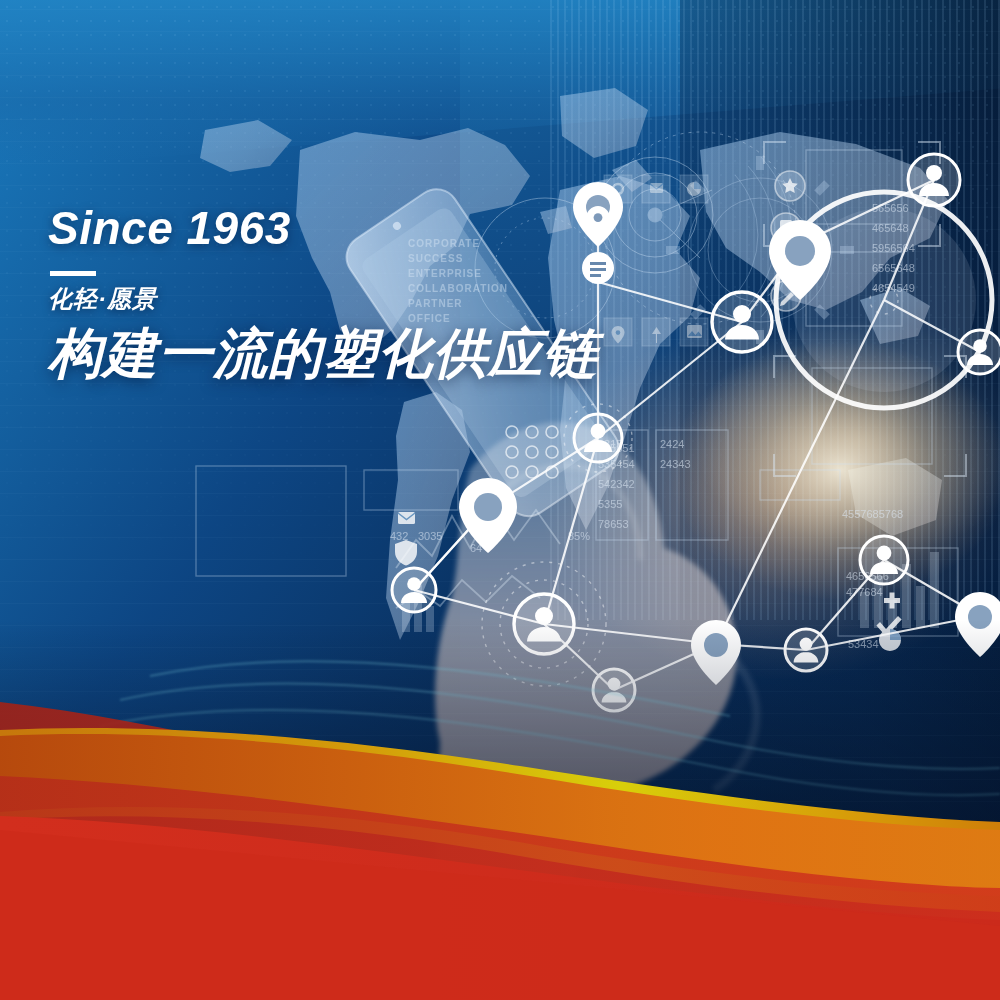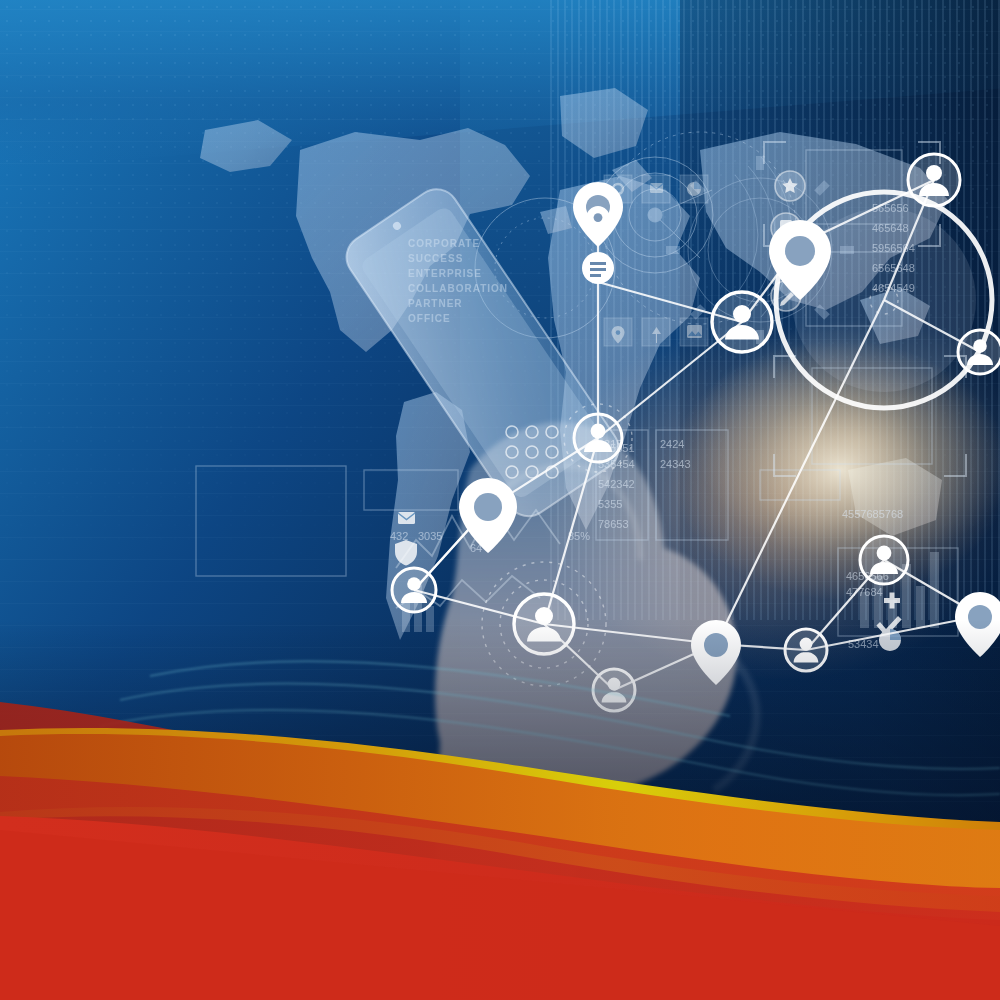--- a/index.html
+++ b/index.html
@@ -457,20 +457,26 @@
 
     <g stroke="#7fd7e8" stroke-opacity=".35" fill="none" stroke-width="2" filter="url(#soft)">
       <path d="M120 700 C300 660 520 700 720 742 C830 764 920 772 1000 768"></path>
       <path d="M100 726 C290 686 520 728 720 768 C840 792 930 798 1000 794"></path>
       <path d="M150 676 C320 640 530 676 730 716"></path>
     </g>
   </svg>
 
   <div class="bg-bottomdark"></div>
 
+  <div class="copy">
+    <div class="since">Since 1963</div>
+    <div class="rule"></div>
+    <div class="sub">化轻·愿景</div>
+    <div class="headline">构建一流的塑化供应链</div>
+  </div>
 
   <svg class="waves" viewBox="0 0 1000 320" preserveAspectRatio="none" aria-hidden="true">
     <defs>
       <linearGradient id="gRedDark" x1="0" y1="0" x2="1" y2="0">
         <stop offset="0%" stop-color="#a8231a"></stop>
         <stop offset="55%" stop-color="#bb2a1c"></stop>
         <stop offset="100%" stop-color="#c22d1d"></stop>
       </linearGradient>
       <linearGradient id="gYellow" x1="0" y1="0" x2="1" y2="0">
         <stop offset="0%" stop-color="#c6770c"></stop>

